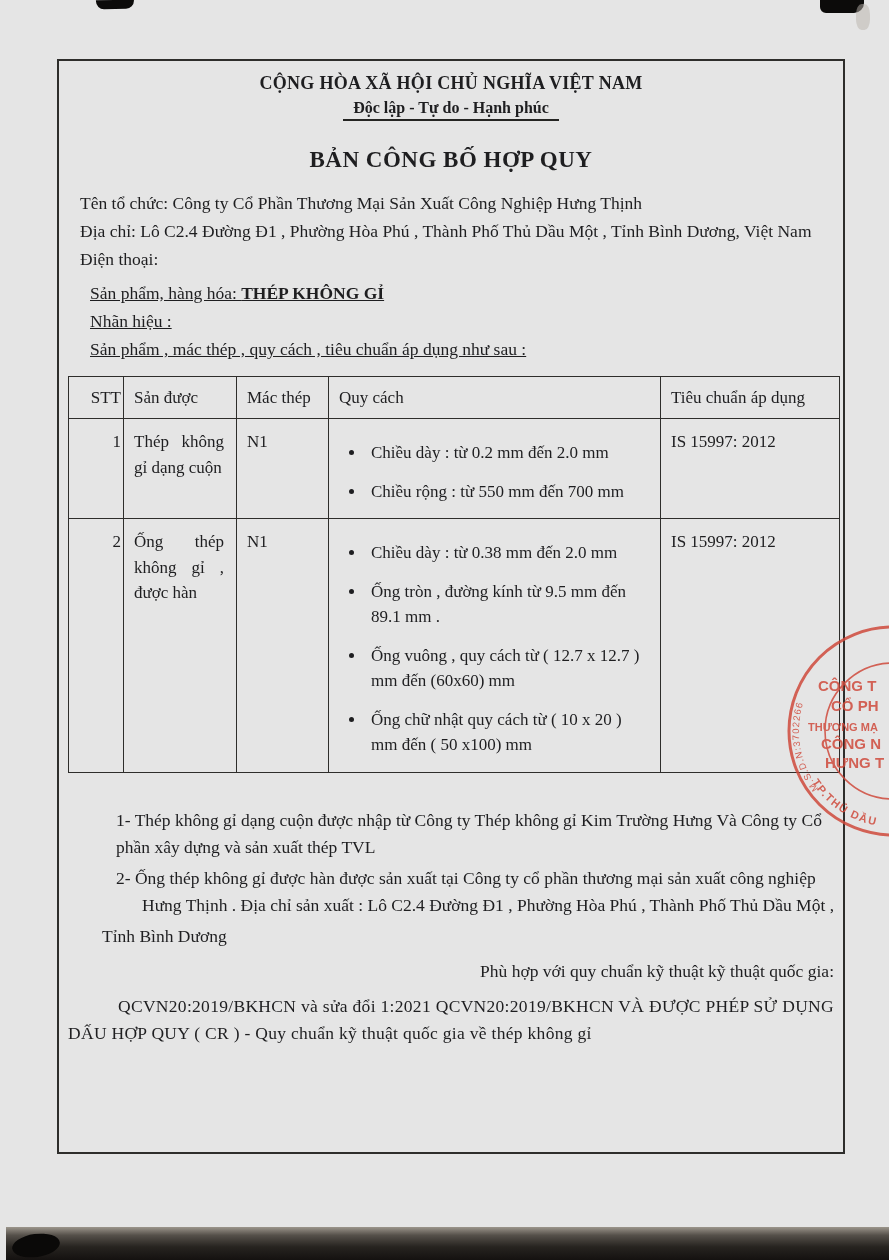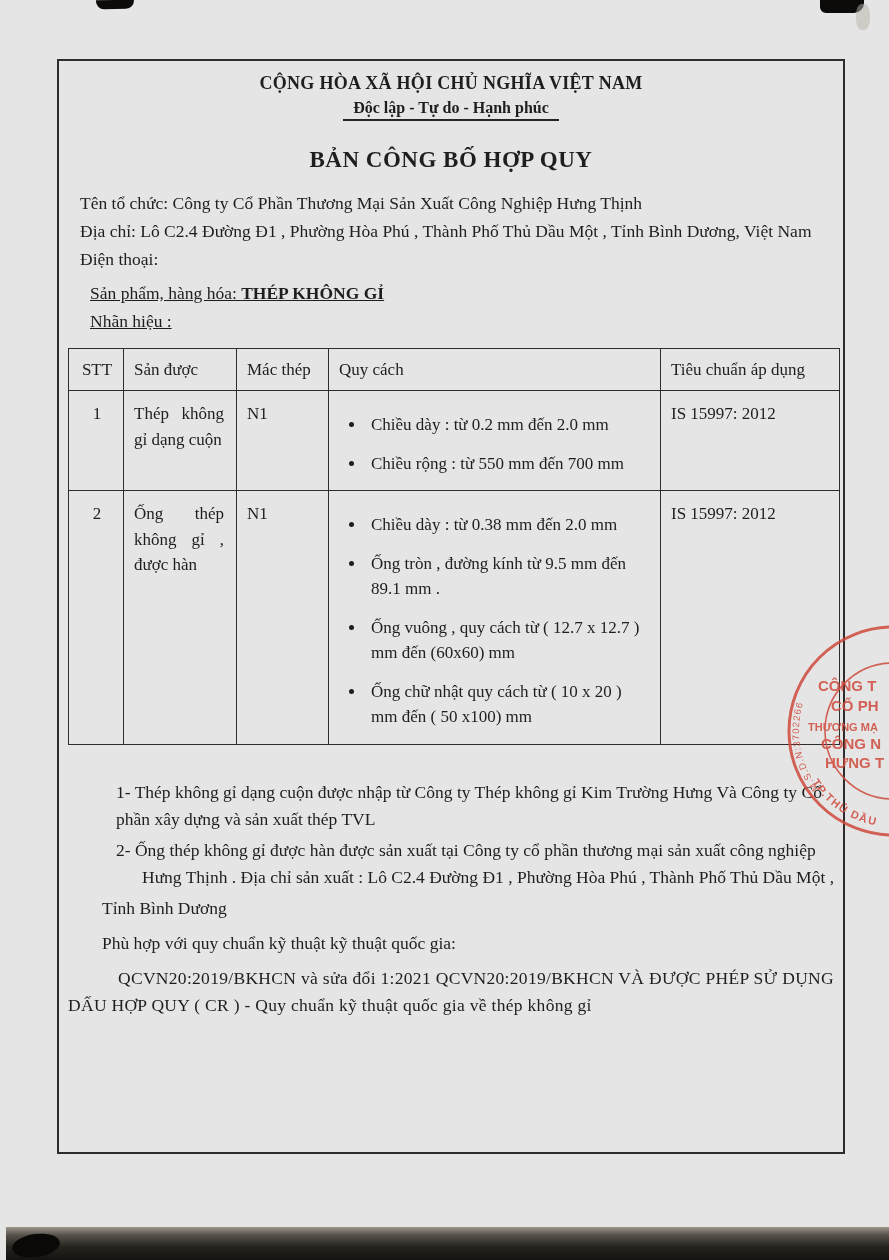--- a/index.html
+++ b/index.html
@@ -40,31 +40,31 @@
   .info { margin-top:16px; font-size:17.5px; line-height:1.6; }
   .info p { margin-left:12px; }
   .info p.indent { margin-left:22px;text-decoration:underline; }
   .info .gap { margin-top:6px; }
   .bold { font-weight:bold; }
 
   table.spec-table { width:100%; border-collapse:collapse; margin-top:13px; font-size:17px; table-layout:fixed; }
   .spec-table th, .spec-table td { border:1.8px solid #2e2d2b; text-align:left; font-weight:normal; }
   .spec-table th { height:42px; vertical-align:middle; padding:5px 10px; }
   .spec-table td { vertical-align:top; padding:10px 8px 12px 10px; line-height:1.5; }
-  .spec-table th.h-stt, .spec-table td.c-stt { text-align:center; padding-left:4px; padding-right:2px; }
+  .spec-table th.h-stt, .spec-table td.c-stt { text-align:right; padding-left:4px; padding-right:2px; }
   .spec-table td.c-sp { text-align:justify; padding-right:12px; }
   .spec-table td.c-qc ul { list-style:disc; margin:11px 0 0 27px; }
   .spec-table td.c-qc li { margin-bottom:13px; padding-left:5px; max-width:274px; }
   .spec-table td.c-qc li:last-child { margin-bottom:2px; }
 
   .notes { margin-top:34px; font-size:17.5px; line-height:1.55; }
   .note-1 { margin-left:48px; }
   .note-2 { margin-left:48px; padding-left:26px; text-indent:-26px; margin-top:4px; }
   .note-3 { margin-left:34px; margin-top:4px; }
-  .note-4 { margin-left:34px; margin-top:8px; }
+  .note-4 { margin-left:34px; margin-top:8px;text-align:right; }
   .note-5 { margin-top:8px; text-indent:50px; text-align:justify; letter-spacing:.3px; }
 
   
   .stamp { position:absolute; left:783px; top:621px; opacity:.85; }
   .stamp .ring-stroke { fill:none; stroke:#cf4a3c; }
   .stamp .st-line { fill:#cf4a3c; font-family:"Liberation Sans",sans-serif; font-weight:bold; font-size:15px; }
   .stamp .st-line.sm { font-size:11px; }
   .stamp .ring-text { fill:#cf4a3c; font-family:"Liberation Sans",sans-serif; font-weight:bold; font-size:11px; letter-spacing:1.5px; }
   .stamp .ring-text.small { font-size:9.5px; letter-spacing:1px; font-weight:normal; }
 </style>
@@ -87,20 +87,21 @@
     </div>
 
     <div class="center doc-title">BẢN CÔNG BỐ HỢP QUY</div>
 
     <div class="info">
       <p>Tên tổ chức: Công ty Cổ Phần Thương Mại Sản Xuất Công Nghiệp Hưng Thịnh</p>
       <p>Địa chỉ: Lô C2.4 Đường Đ1 , Phường Hòa Phú , Thành Phố Thủ Dầu Một , Tỉnh Bình Dương, Việt Nam</p>
       <p>Điện thoại:</p>
       <p class="indent gap"><span>Sản phẩm, hàng hóa: </span><span class="bold">THÉP KHÔNG GỈ</span></p>
       <p class="indent">Nhãn hiệu :</p>
+      <p class="indent">Sản phẩm , mác thép , quy cách , tiêu chuẩn áp dụng như sau :</p>
     </div>
 
     <table class="spec-table">
       <colgroup>
         <col style="width:55px">
           <col style="width:113px">
           <col style="width:92px">
           <col style="width:332px">
           <col style="width:179px">
       </colgroup>

